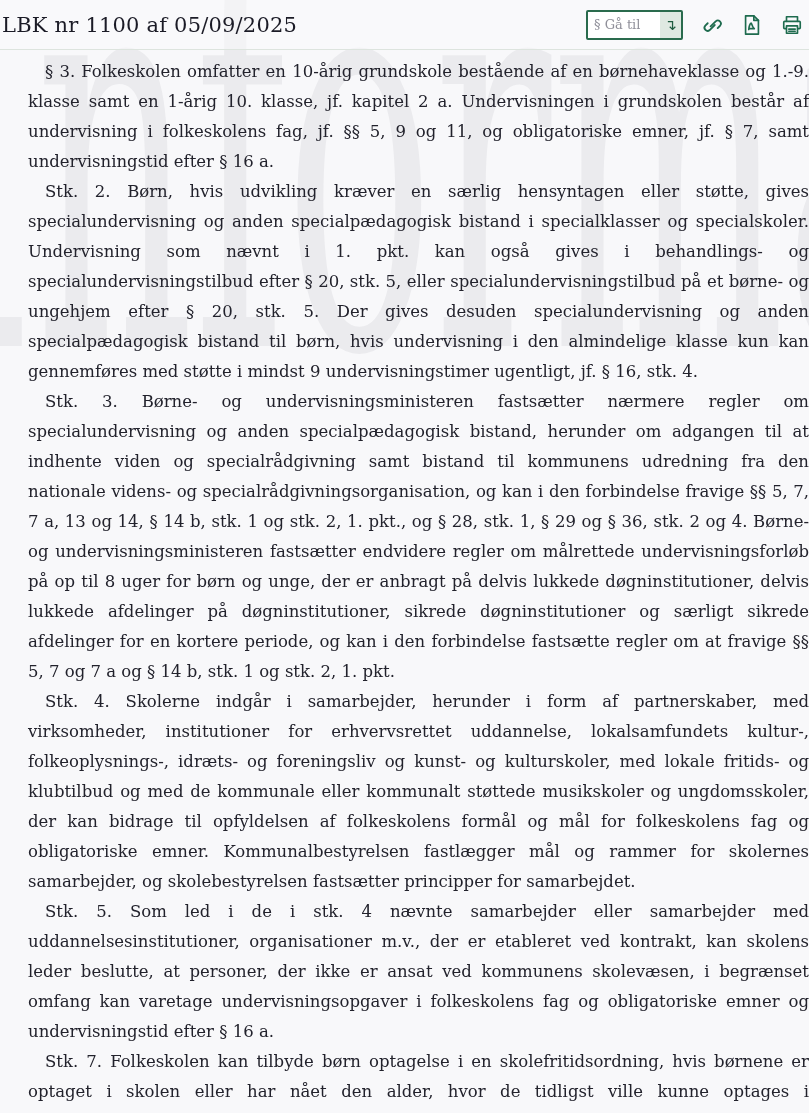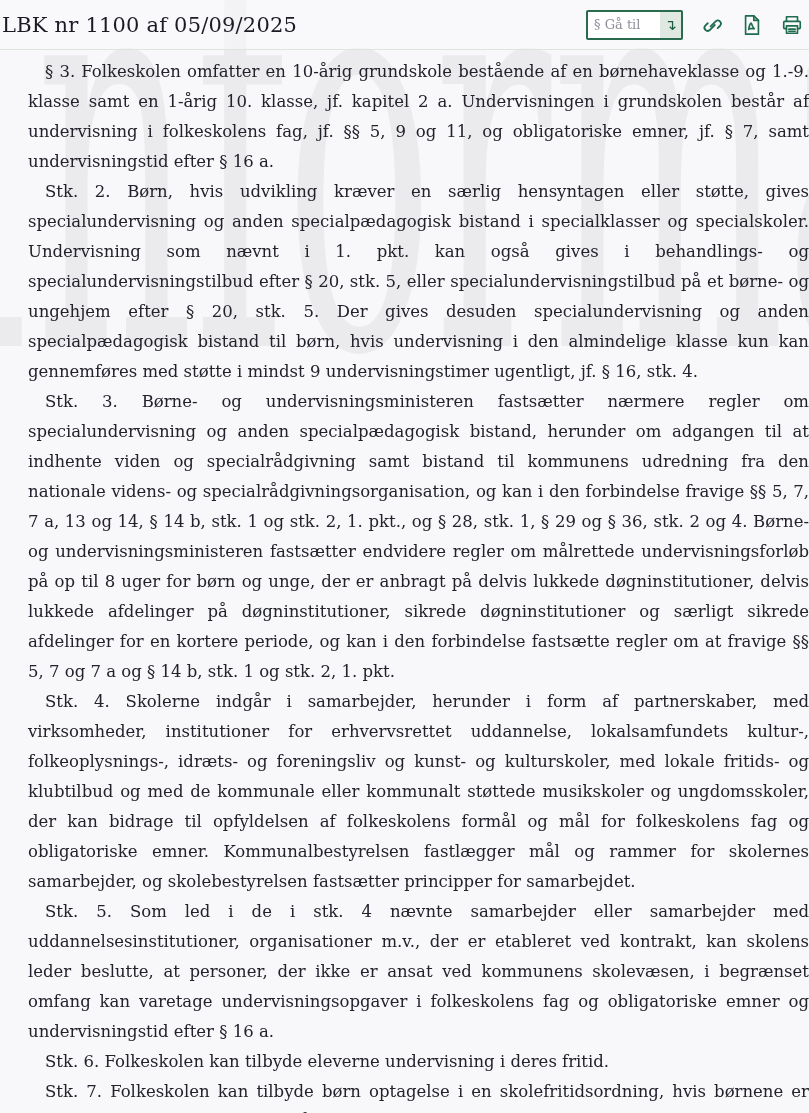--- a/index.html
+++ b/index.html
@@ -119,17 +119,16 @@
       </button>
     </div>
   </div>
 
   <div class="doc">
       <p class="para"><span class="label">§ 3.</span> Folkeskolen omfatter en 10-årig grundskole bestående af en børnehaveklasse og 1.-9. klasse samt en 1-årig 10. klasse, jf. kapitel 2 a. Undervisningen i grundskolen består af undervisning i folkeskolens fag, jf. §§ 5, 9 og 11, og obligatoriske emner, jf. § 7, samt undervisningstid efter § 16 a.</p>
       <p class="para"><span class="label italic">Stk. 2.</span> Børn, hvis udvikling kræver en særlig hensyntagen eller støtte, gives specialundervisning og anden specialpædagogisk bistand i specialklasser og specialskoler. Undervisning som nævnt i 1. pkt. kan også gives i behandlings- og specialundervisningstilbud efter § 20, stk. 5, eller specialundervisningstilbud på et børne- og ungehjem efter § 20, stk. 5. Der gives desuden specialundervisning og anden specialpædagogisk bistand til børn, hvis undervisning i den almindelige klasse kun kan gennemføres med støtte i mindst 9 undervisningstimer ugentligt, jf. § 16, stk. 4.</p>
       <p class="para"><span class="label italic">Stk. 3.</span> Børne- og undervisningsministeren fastsætter nærmere regler om specialundervisning og anden specialpædagogisk bistand, herunder om adgangen til at indhente viden og specialrådgivning samt bistand til kommunens udredning fra den nationale videns- og specialrådgivningsorganisation, og kan i den forbindelse fravige §§ 5, 7, 7 a, 13 og 14, § 14 b, stk. 1 og stk. 2, 1. pkt., og § 28, stk. 1, § 29 og § 36, stk. 2 og 4. Børne- og undervisningsministeren fastsætter endvidere regler om målrettede undervisningsforløb på op til 8 uger for børn og unge, der er anbragt på delvis lukkede døgninstitutioner, delvis lukkede afdelinger på døgninstitutioner, sikrede døgninstitutioner og særligt sikrede afdelinger for en kortere periode, og kan i den forbindelse fastsætte regler om at fravige §§ 5, 7 og 7 a og § 14 b, stk. 1 og stk. 2, 1. pkt.</p>
       <p class="para"><span class="label italic">Stk. 4.</span> Skolerne indgår i samarbejder, herunder i form af partnerskaber, med virksomheder, institutioner for erhvervsrettet uddannelse, lokalsamfundets kultur-, folkeoplysnings-, idræts- og foreningsliv og kunst- og kulturskoler, med lokale fritids- og klubtilbud og med de kommunale eller kommunalt støttede musikskoler og ungdomsskoler, der kan bidrage til opfyldelsen af folkeskolens formål og mål for folkeskolens fag og obligatoriske emner. Kommunalbestyrelsen fastlægger mål og rammer for skolernes samarbejder, og skolebestyrelsen fastsætter principper for samarbejdet.</p>
       <p class="para"><span class="label italic">Stk. 5.</span> Som led i de i stk. 4 nævnte samarbejder eller samarbejder med uddannelsesinstitutioner, organisationer m.v., der er etableret ved kontrakt, kan skolens leder beslutte, at personer, der ikke er ansat ved kommunens skolevæsen, i begrænset omfang kan varetage undervisningsopgaver i folkeskolens fag og obligatoriske emner og undervisningstid efter § 16 a.</p>
-      <p class="para"><span class="label italic">Stk. 6.</span> Folkeskolen kan tilbyde eleverne undervisning i deres fritid.</p>
       <p class="para"><span class="label italic">Stk. 7.</span> Folkeskolen kan tilbyde børn optagelse i en skolefritidsordning, hvis børnene er optaget i skolen eller har nået den alder, hvor de tidligst ville kunne optages i børnehaveklasse. Kommunalbestyrelsen kan med godkendelse af børne- og undervisningsministeren beslutte, at skolefritidsordninger på skoler eller afdelinger af skoler med normalt ikke over 150 elever kan optage børn fra det fyldte 3. år.</p>
     </div>
 
 </div>
 
 </body></html>

